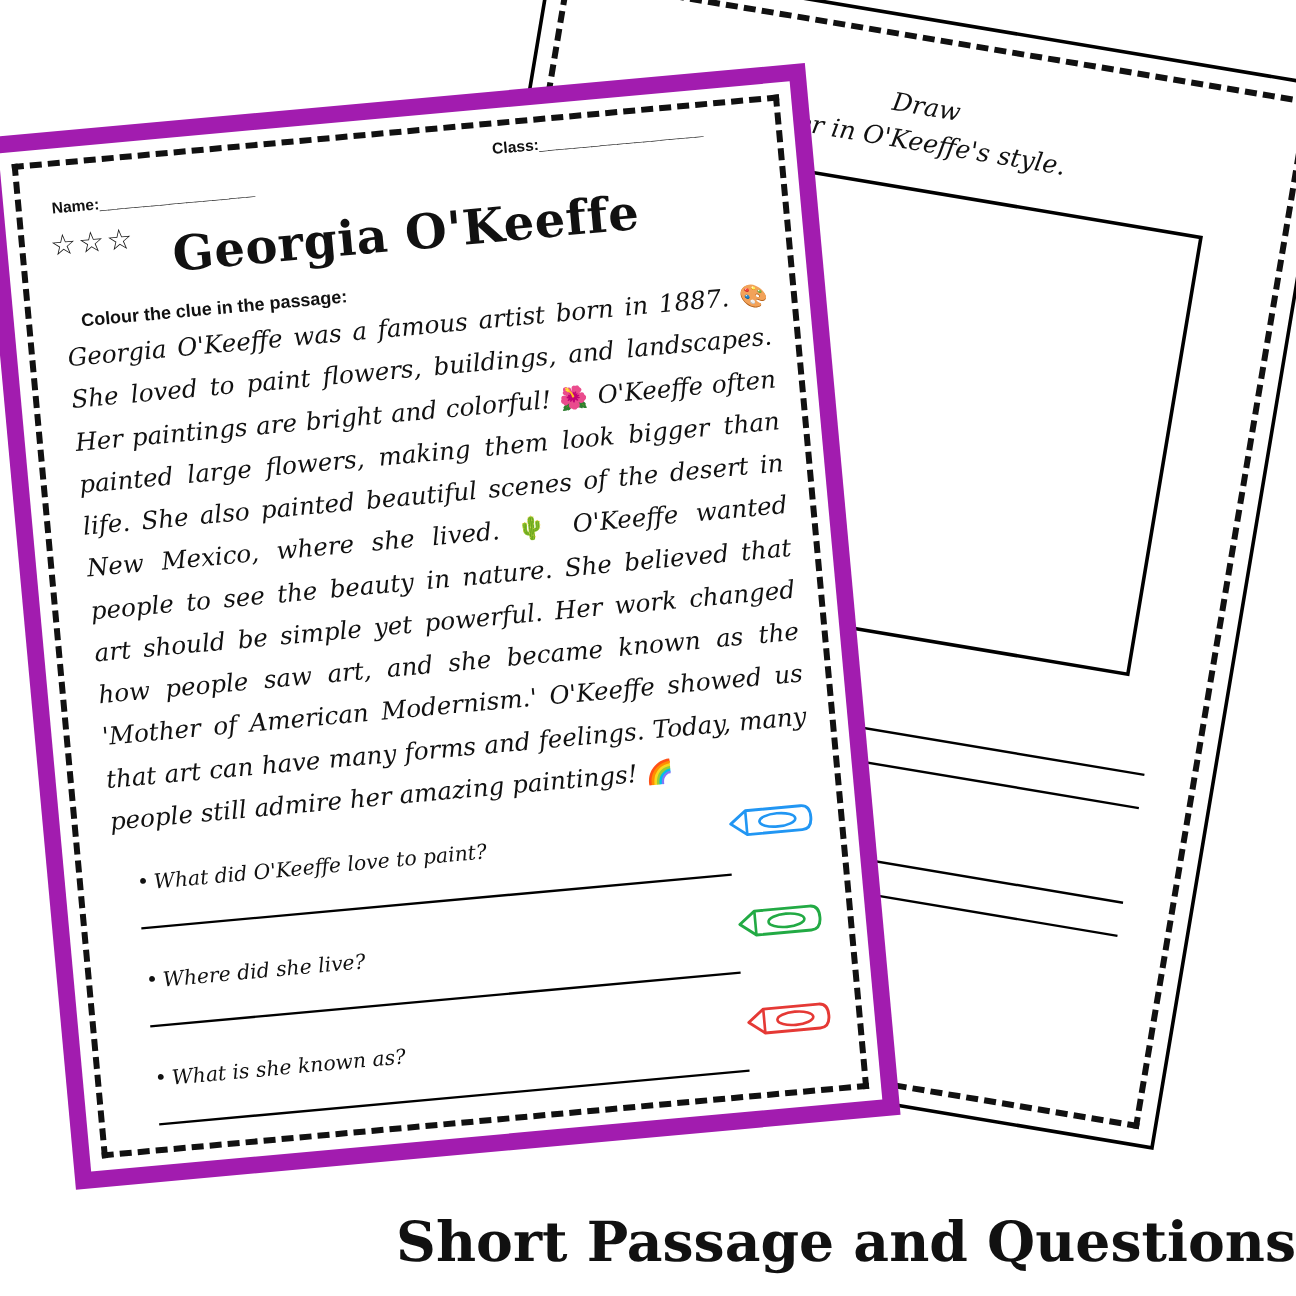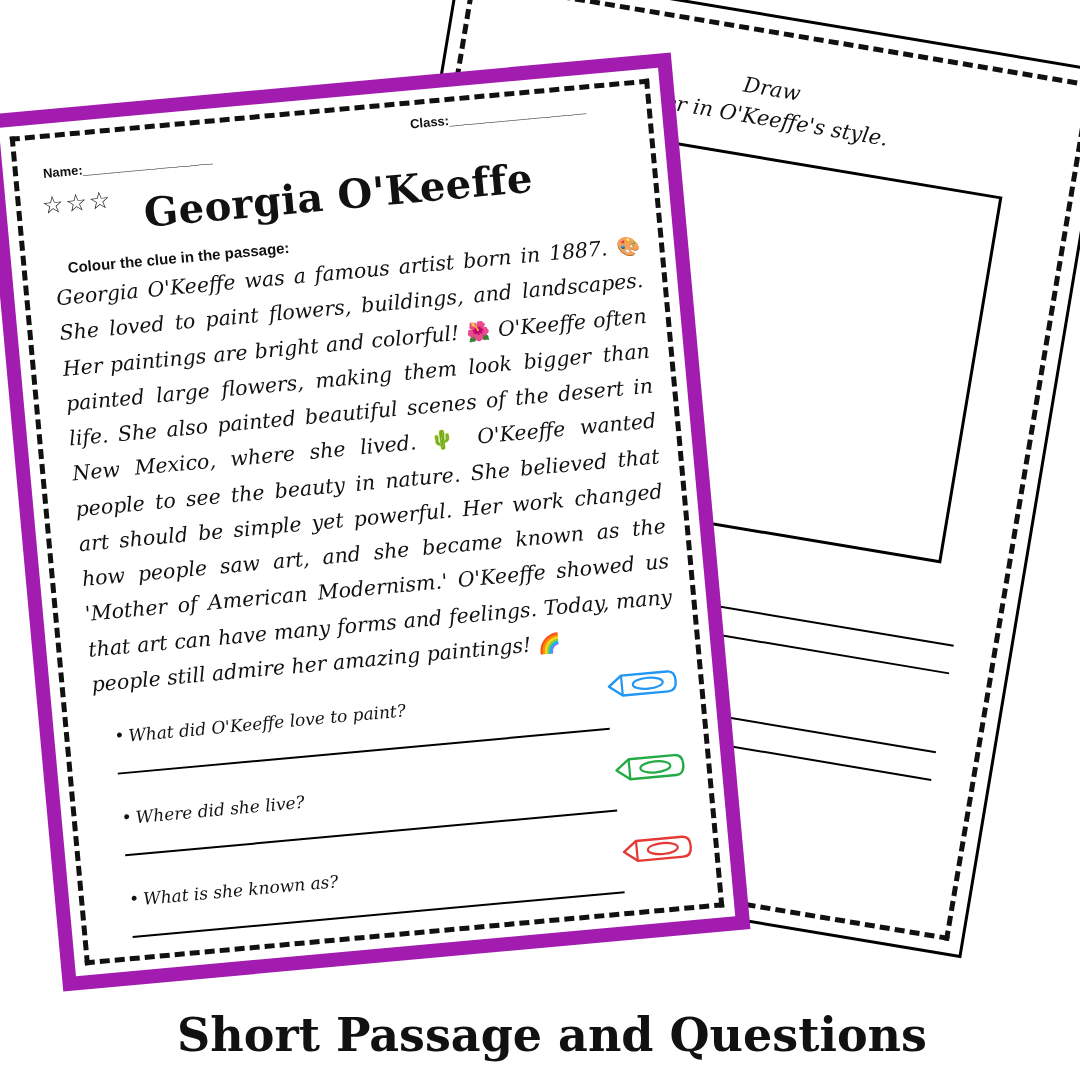--- a/index.html
+++ b/index.html
@@ -218,21 +218,21 @@
     width: 72px;
     height: 26px;
   }
 
   
   .caption {
     position: absolute;
     left: 0;
     right: 0;
     bottom: 18px;
-    text-align: center;
+    text-align: right;
     font-family: "DejaVu Serif", serif;
     font-weight: bold;
     font-size: 46px;
     color: #111;
     z-index: 5;
     margin-left: 24px;
   }
 </style>
 </head>
 <body>

